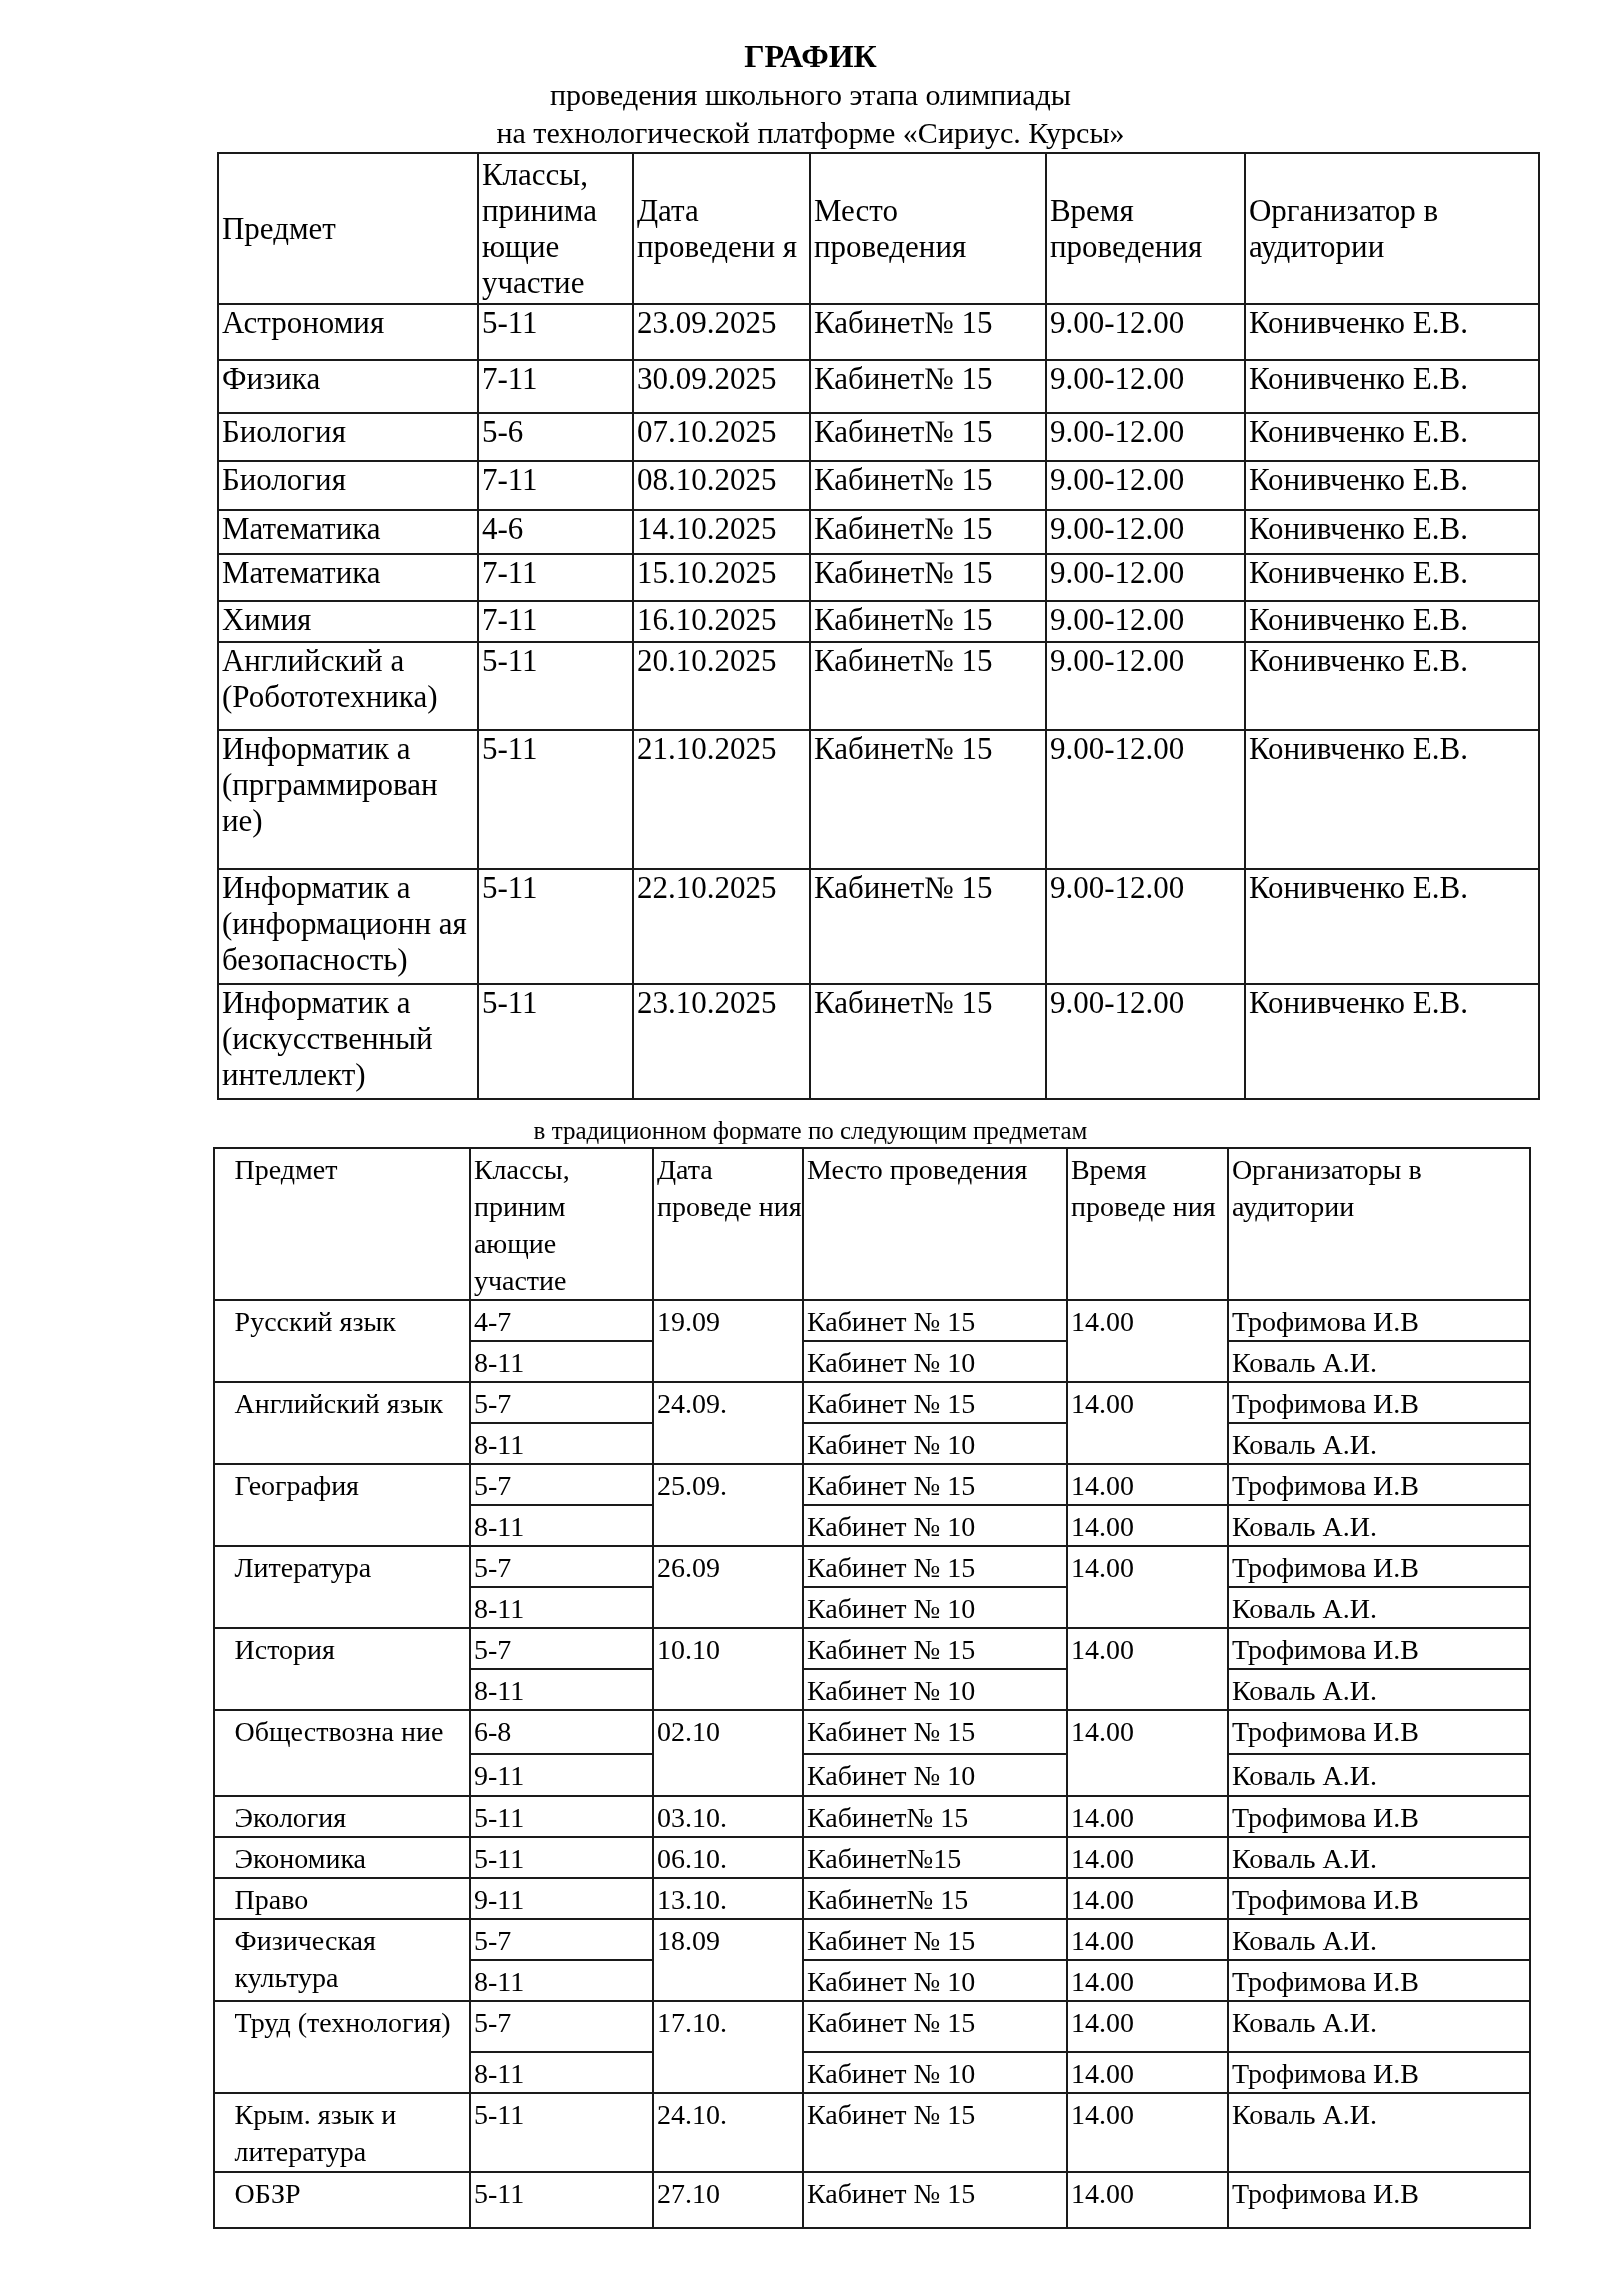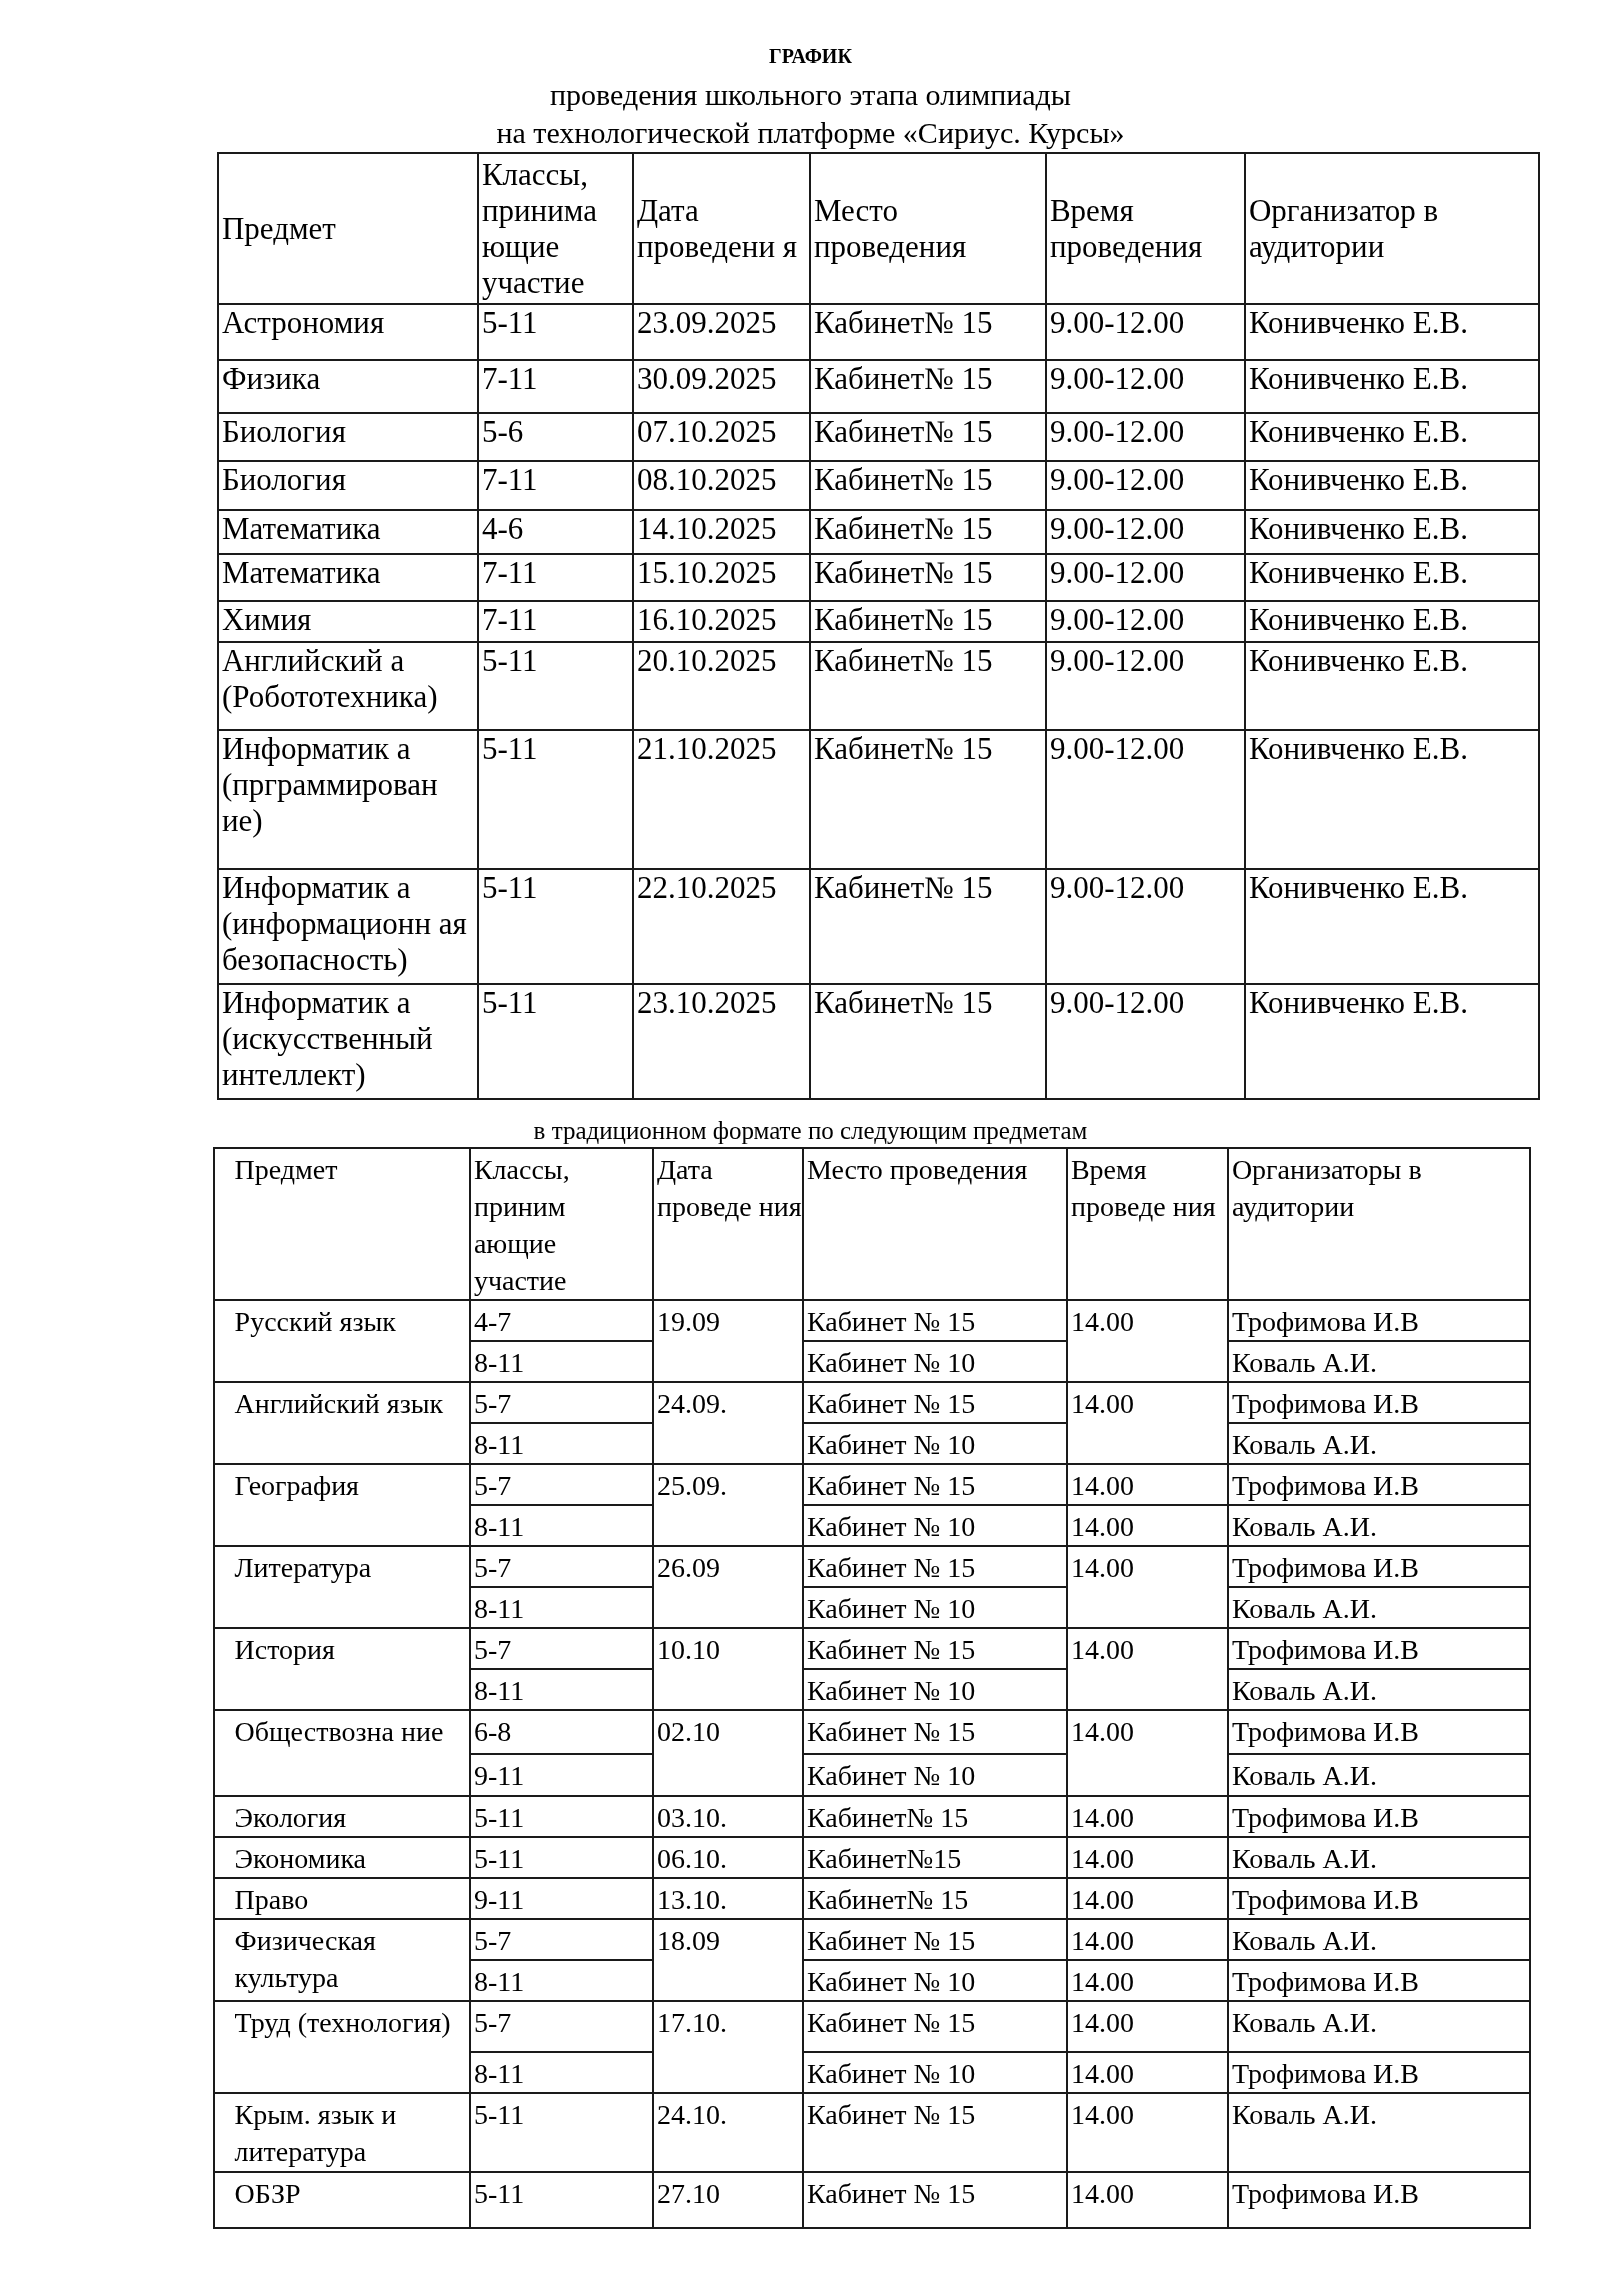--- a/index.html
+++ b/index.html
@@ -1,19 +1,19 @@
 <!DOCTYPE html>
 <html><head>
 <meta charset="utf-8">
 <style>
   html, body { margin: 0; padding: 0; background: #ffffff; }
   body { width: 1621px; height: 2293px; position: relative; overflow: hidden;
          font-family: "Liberation Serif", "DejaVu Serif", serif; color: #000; }
   .title { position: absolute; left: 0; width: 1621px; text-align: center; }
-  .t-main { top: 37px; font-size: 20px; font-weight: bold; line-height: 39px; }
+  .t-main { top: 37px; font-size: 32px; font-weight: bold; line-height: 39px; }
   .t-sub1 { top: 76px; font-size: 30px; line-height: 37px; }
   .t-sub2 { top: 114px; font-size: 30px; line-height: 37px; }
   .t-sec2 { top: 1113px; font-size: 25px; line-height: 35px; }
   table { position: absolute; border-collapse: collapse; table-layout: fixed; }
   td, th { border: 2px solid #1a1a1a; vertical-align: top; text-align: left;
            font-weight: normal; padding: 0 0 0 2.9px; overflow: hidden; }
   #t1 { left: 217px; top: 152px; width: 1321px; font-size: 31px; line-height: 36px; }
   #t1 th { vertical-align: middle; }
   #t2 { left: 213px; top: 1147px; width: 1315px; font-size: 28px; line-height: 37px; }
   #t2 td.subj, #t2 th.subj { padding-left: 19.6px; }

